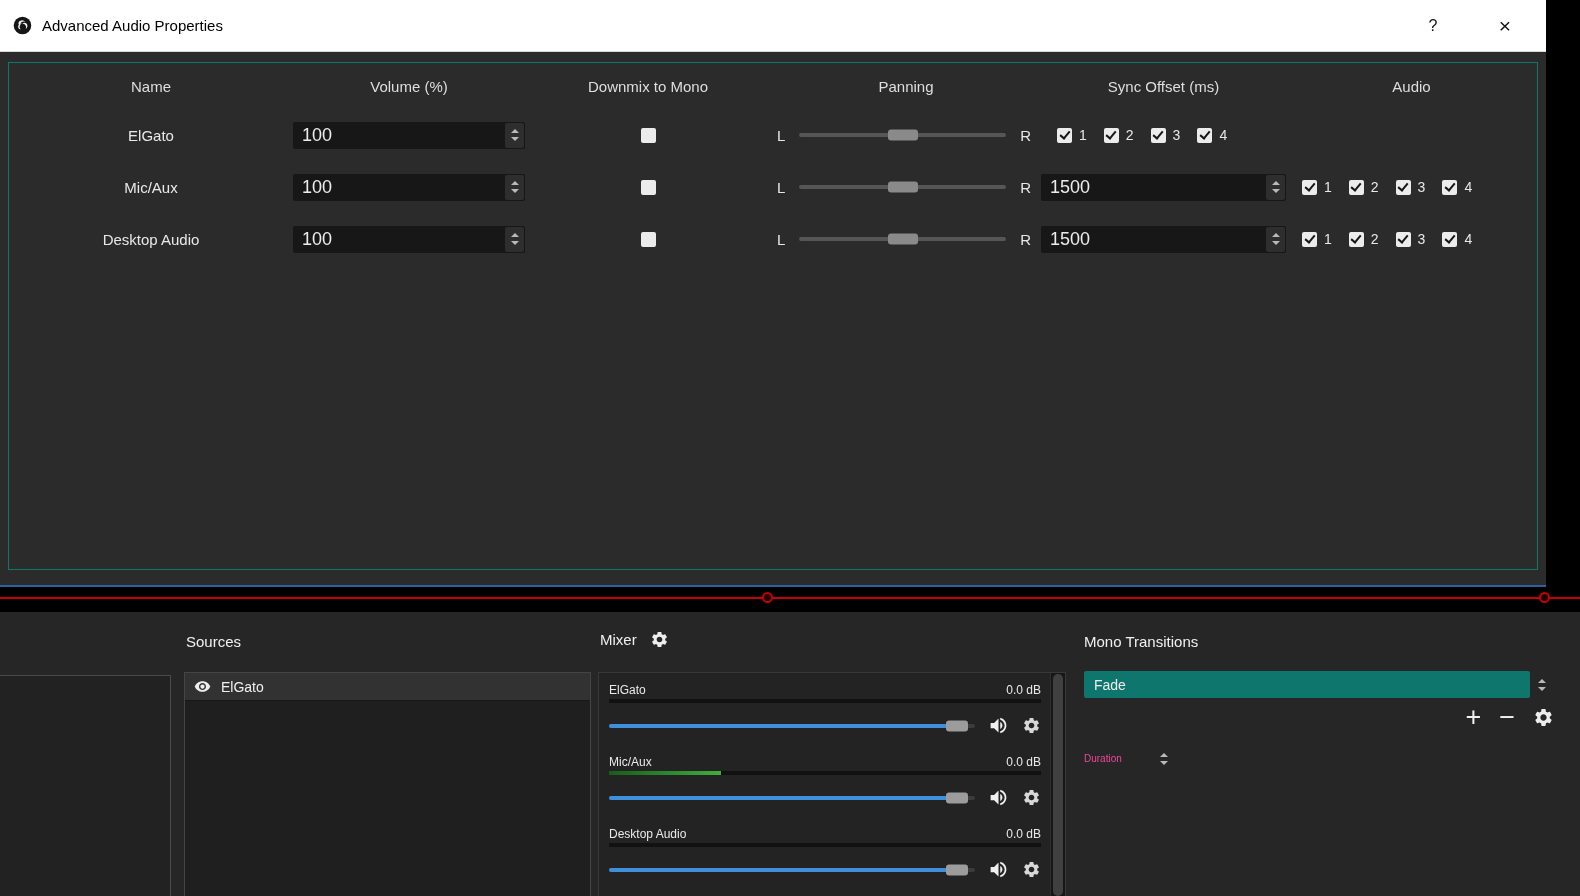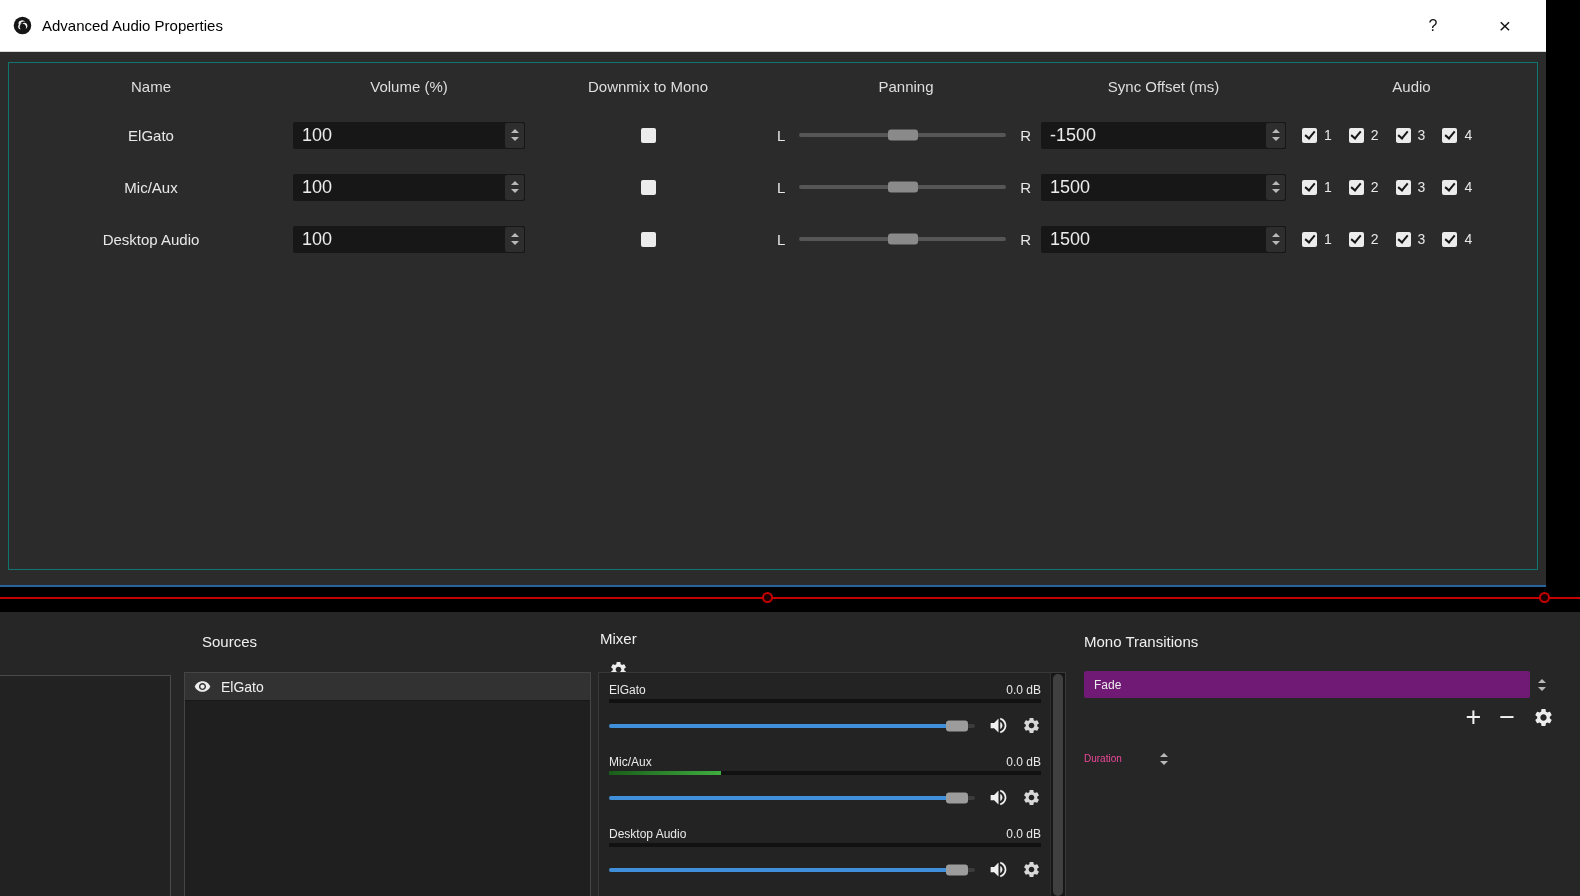--- a/index.html
+++ b/index.html
@@ -55,50 +55,50 @@
         border-radius:50%; background:#1c0000; }
   .top-artifact { position:absolute; left:665px; top:0; width:247px; height:8px; background:#0d0d0d; }
 
   
   .docks { position:absolute; left:0; top:612px; width:1580px; height:284px; background:#262626; }
   .dock-title { font-size:15px; color:#f0f0f0; }
 
   .left-box { position:absolute; left:-1px; top:63px; width:172px; bottom:-2px; background:#222222;
         border:1px solid #4a4a4a; }
 
-  .sources-title { position:absolute; left:186px; top:21px;margin-left:16px; }
+  .sources-title { position:absolute; left:186px; top:21px; }
   .sources-box { position:absolute; left:184px; top:60px; width:407px; bottom:-2px; background:#1f1f1f;
         border:1px solid #454545; }
   .source-row { height:28px; display:flex; align-items:center; gap:10px; padding:0 9px; background:#323232;
         border-bottom:1px solid #181818; cursor:pointer; }
   .source-label { font-size:14px; color:#f0f0f0; }
   .icon { display:inline-flex; flex:none; }
 
-  .mixer-head { position:absolute; left:600px; top:18px; display:flex; align-items:center; gap:13px;flex-direction:column; }
+  .mixer-head { position:absolute; left:600px; top:18px; display:flex; align-items:center; gap:13px; }
   .mixer-box { position:absolute; left:598px; top:60px; width:468px; bottom:-2px; background:#232323;
         border:1px solid #383838; display:flex; }
   .mixer-channels { flex:1; padding:10px 9px 0 10px; }
   .chan { margin-bottom:19px; }
   .chan-head { display:flex; justify-content:space-between; font-size:12px; color:#eaeaea; }
   .meter { height:4px; background:#111111; position:relative; margin:2px 0 12px; }
   .meter-fill { position:absolute; left:0; top:0; bottom:0; background:linear-gradient(90deg,#1a5c1a,#3fae3f); }
   .slider-row { display:flex; align-items:center; gap:13px; }
   .h-slider { flex:1; height:4px; background:#3c3c3c; border-radius:2px; position:relative; cursor:pointer; }
   .h-fill { position:absolute; left:0; top:0; bottom:0; background:#3f8fdb; border-radius:2px; }
   .h-handle { position:absolute; top:50%; transform:translate(-50%,-50%); width:22px; height:11px;
         background:#9c9c9c; border-radius:3px; }
   .icon-btn { display:inline-flex; cursor:pointer; flex:none; }
   .mixer-scroll { width:15px; background:#171717; border-left:1px solid #2e2e2e; position:relative; }
   .mixer-thumb { position:absolute; left:2px; right:2px; top:1px; bottom:1px; background:#404040; border-radius:6px; }
 
   .trans-panel { position:absolute; left:1084px; top:0; width:470px; height:100%; }
   .trans-title { position:absolute; left:0; top:21px; }
   .combo-row { position:absolute; left:0; top:59px; width:468px; display:flex; }
-  .combo { flex:1; height:27px; background:#701a75; border-radius:2px; display:flex; align-items:center;
-        padding-left:10px; font-size:12px; color:#ececec; cursor:pointer; }
+  .combo { flex:1; height:27px; background:#0f766e; border-radius:2px; display:flex; align-items:center;
+        padding-left:10px; font-size:14px; color:#ececec; cursor:pointer; }
   .side-spin { width:20px; height:27px; margin-left:2px; background:#262626; border-radius:2px;
         display:flex; flex-direction:column; align-items:center; justify-content:center; cursor:pointer; }
   .tools-row { position:absolute; top:94px; right:0; display:flex; align-items:center; gap:18px; }
   .txt-btn { font-size:27px; line-height:22px; color:#f0f0f0; cursor:pointer; }
   .duration-row { position:absolute; left:0; top:133px; width:468px; display:flex; align-items:center; }
   .duration-label { width:68px; font-size:10px; color:#ec4899; }
   .duration-box { flex:1; }
 </style>
 </head>
 <body>
@@ -147,29 +147,20 @@
         <div class="cell center">
           <span class="cb"></span>
         </div>
         <div class="cell pan">
           <span class="pan-lr">L</span>
           <span class="pan-track">
             <span class="pan-handle" style="left: 50%;"></span>
           </span>
           <span class="pan-lr">R</span>
         </div>
-        <div class="cell">
-          <div class="num-input">
-            <span class="val">-1500</span>
-            <span class="spin">
-                <i class="chev up"></i>
-                <i class="chev down"></i>
-              </span>
-          </div>
-        </div>
         <div class="cell tracks">
           <span class="track">
               <span class="cb checked"></span>
               <span class="track-num">1</span>
             </span>
           <span class="track">
               <span class="cb checked"></span>
               <span class="track-num">2</span>
             </span>
           <span class="track">

